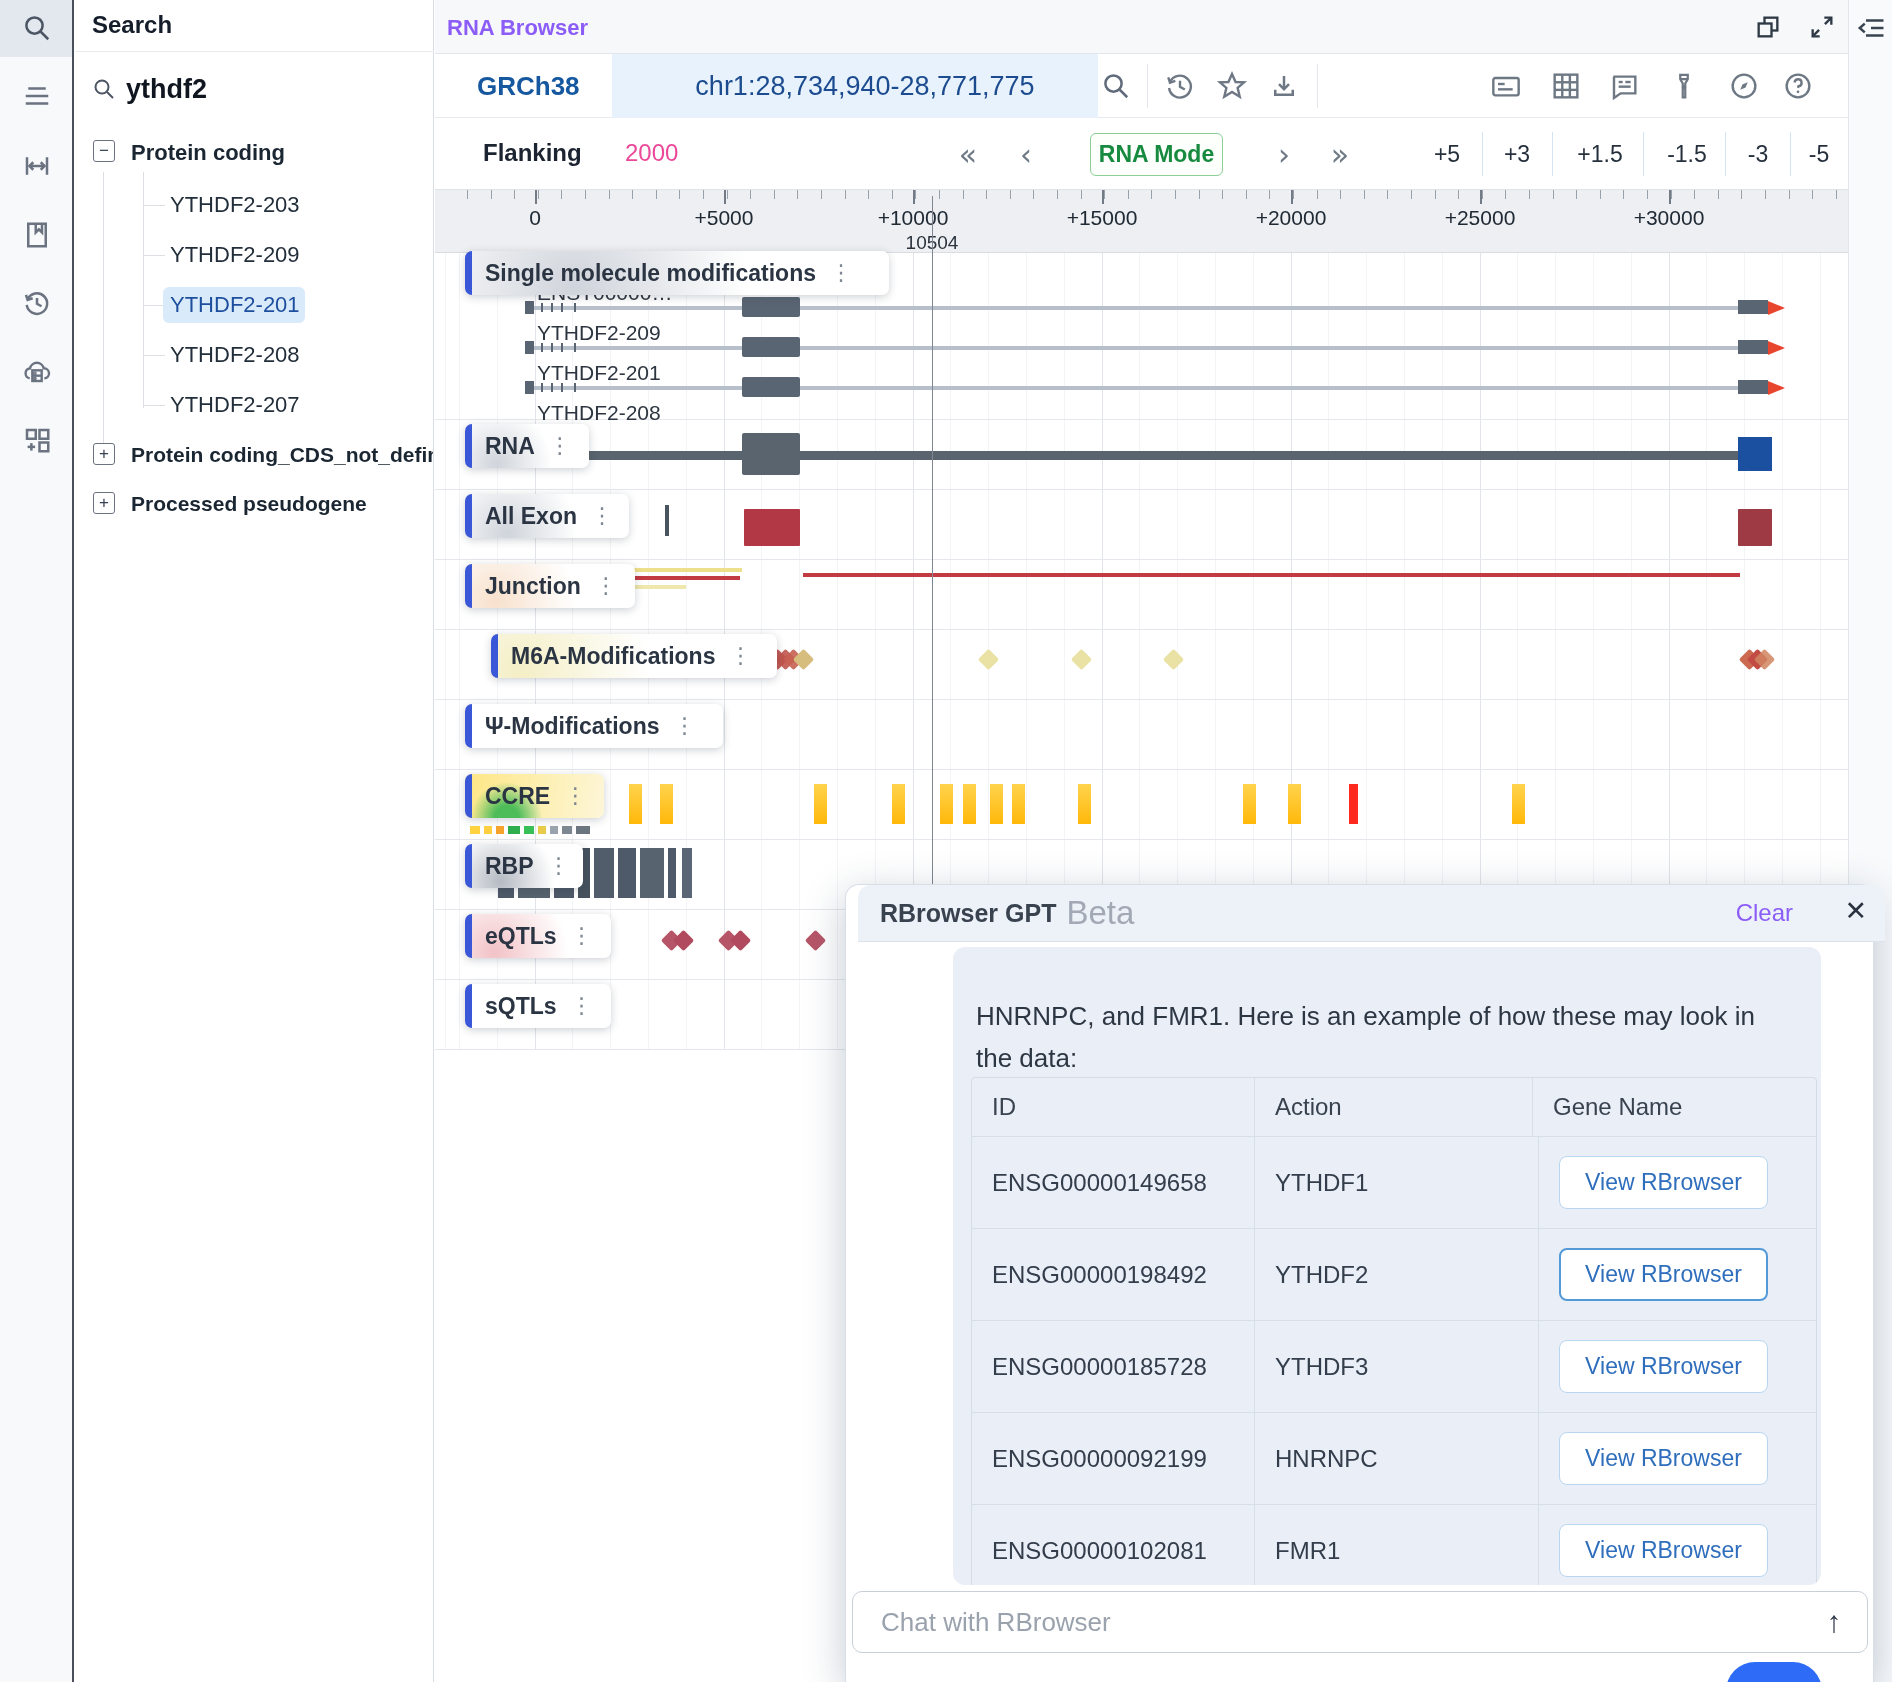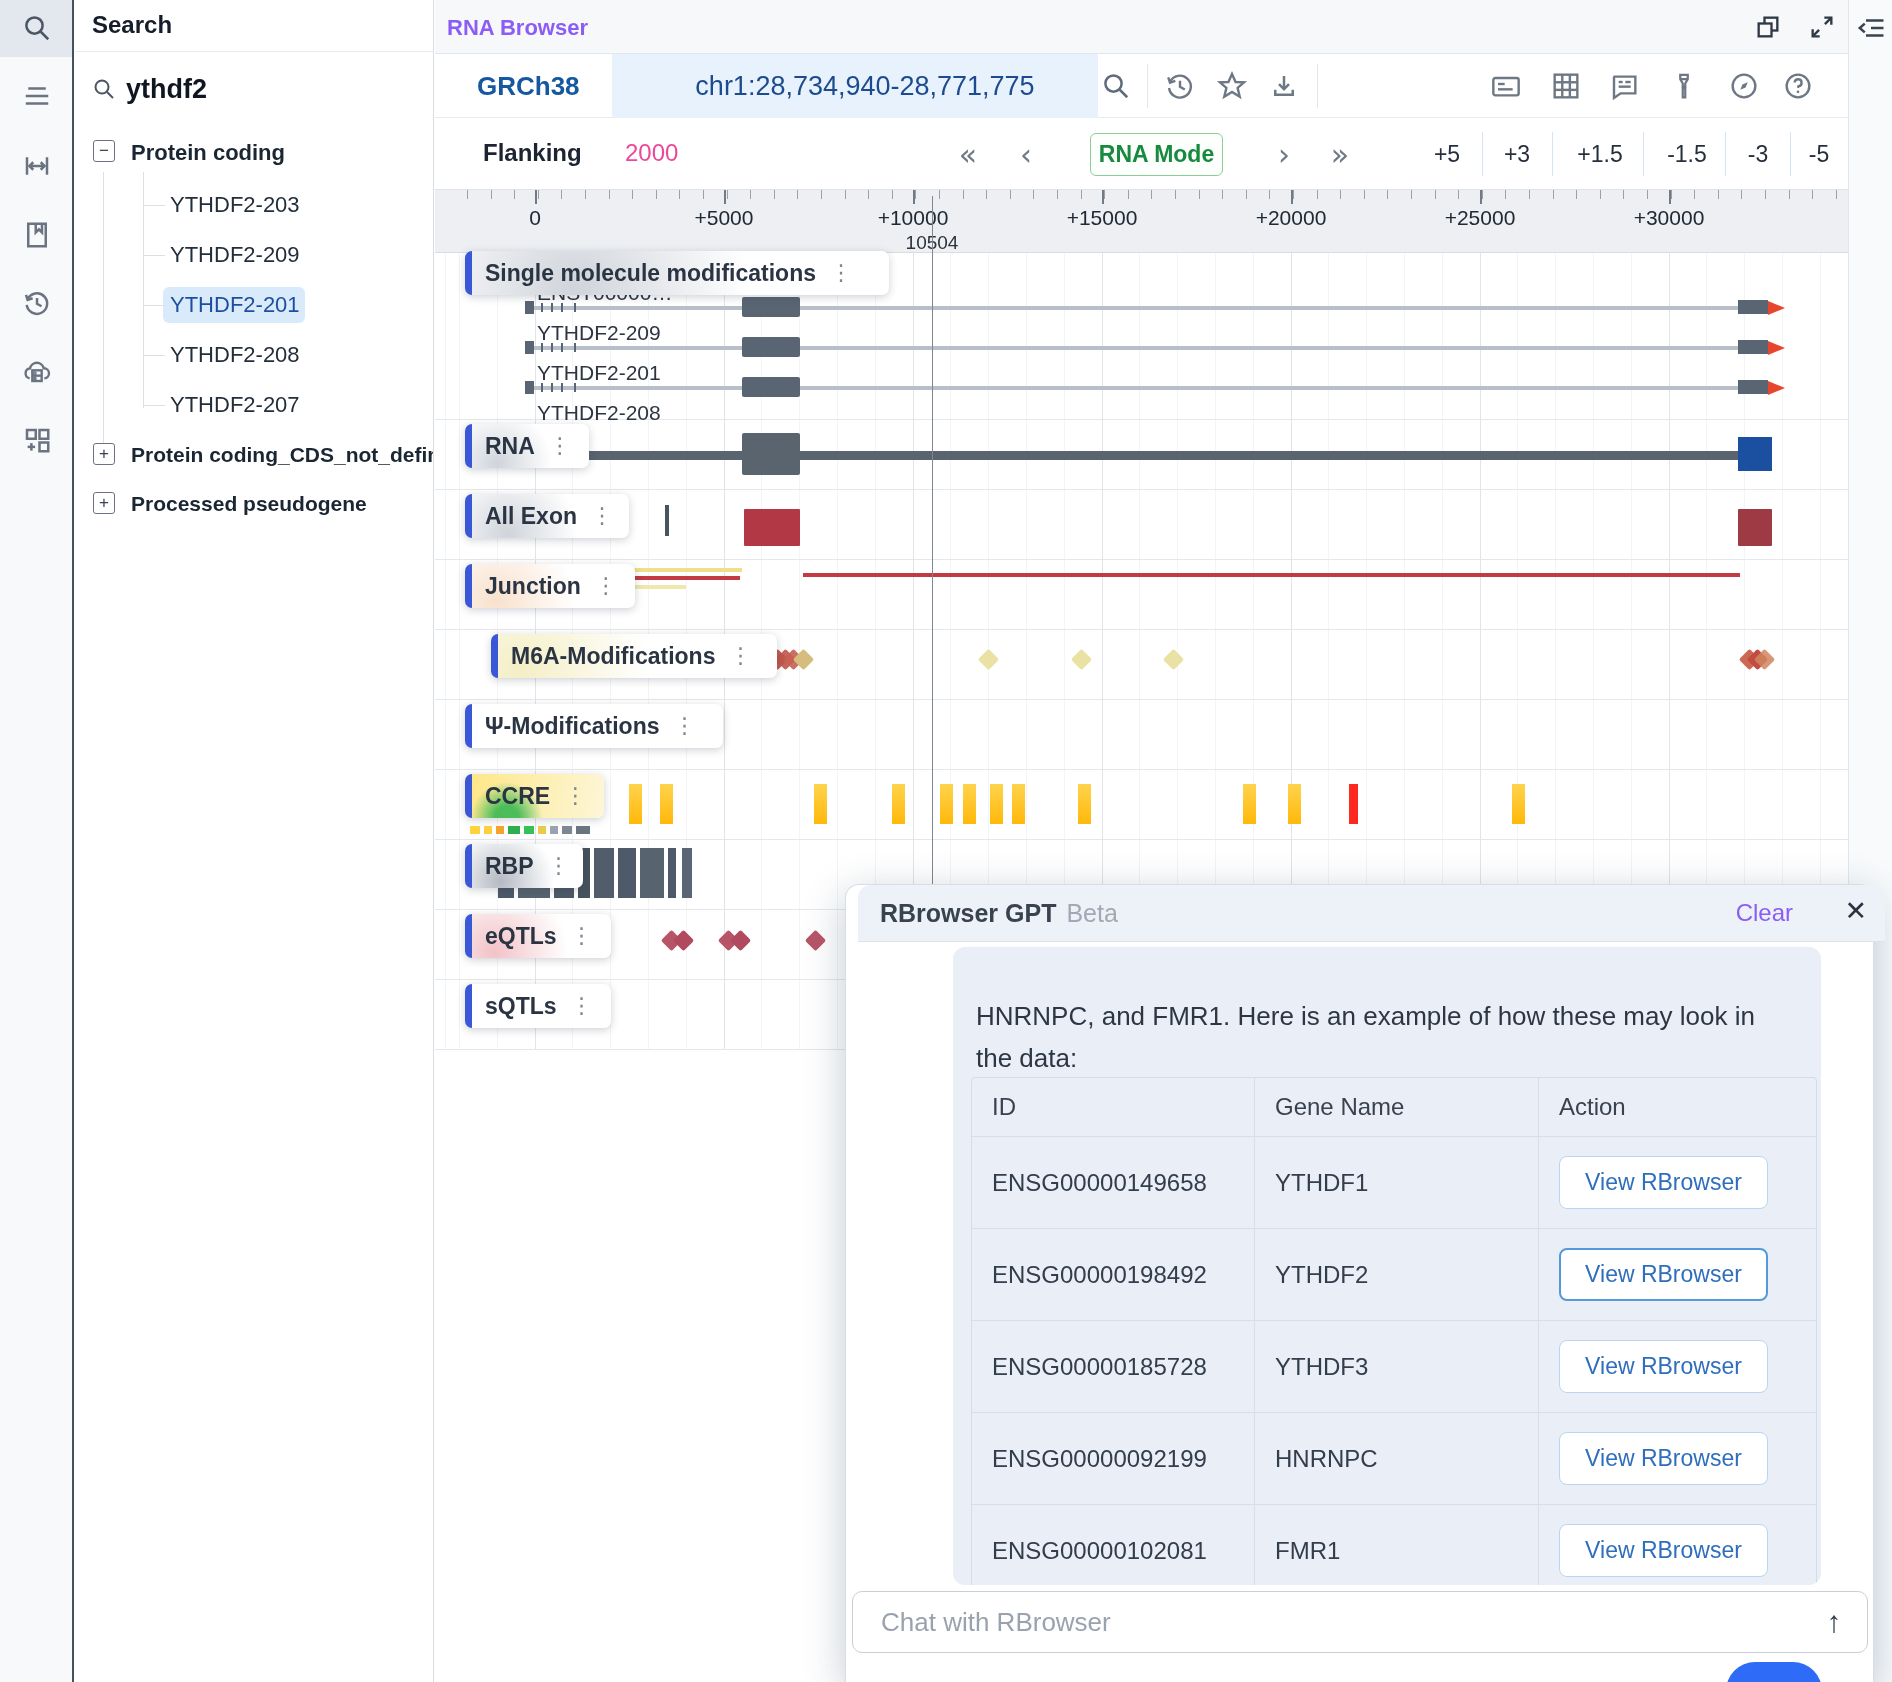--- a/index.html
+++ b/index.html
@@ -89,21 +89,21 @@
   .rbp-bar { position:absolute; top:848px; height:50px; background:#4e5a69; z-index:2; }
 
   
   #right-rail { left:1848px; top:0; width:44px; height:1682px; background:#f8fafc; border-left:1px solid #e3e7ec; z-index:4; }
 
   
   #chat { left:845px; top:884px; width:1029px; height:798px; background:#ffffff; border:1px solid #d7dee8; border-bottom:none;
     border-radius:14px 14px 0 0; box-shadow:0 10px 40px rgba(40,60,90,.28); z-index:30; }
   #chat-header { position:absolute; left:12px; top:0; width:100%; height:57px; background:#edf1f8; border-bottom:1px solid #dde3ec; border-radius:13px 13px 0 0; display:flex; align-items:center; }
   .chat-title { margin-left:22px; font-size:25px; font-weight:700; color:#39424f; }
-  .chat-badge { margin-left:10px; font-size:25px; color:#a2a9b4; }
+  .chat-badge { margin-left:10px; font-size:33px; color:#a2a9b4; }
   .chat-clear { position:absolute; right:92px; top:14px; font-size:24px; color:#8b5cf6; background:none; border:none; cursor:pointer; font-family:"Liberation Sans",sans-serif; }
   .chat-close { position:absolute; right:18px; top:10px; font-size:27px; color:#2a333f; background:none; border:none; cursor:pointer; }
   #bubble { position:absolute; left:107px; top:62px; width:868px; height:638px; background:#e9eef7; border-radius:12px; overflow:hidden; }
   .msg-line { position:absolute; left:23px; width:830px; font-size:26px; line-height:42px; color:#2d3643; }
   #gene-table { position:absolute; left:18px; top:130px; width:846px; border:1px solid #d3dce7; border-radius:4px; }
   .trow { position:relative; display:flex; border-top:1px solid #d6dfe9; height:92px; }
   .trow.thead { border-top:none; height:58px; }
   .tcell { display:flex; align-items:center; padding-left:20px; font-size:24px; color:#333d4b; border-left:1px solid #d6dfe9; }
   .tcell:first-child { border-left:none; }
   .c1 { width:282px; } .c2 { width:284px; } .c3 { width:278px; }
@@ -526,22 +526,22 @@
       <span class="chat-badge">Beta</span>
       <button class="chat-clear">Clear</button>
       <button class="chat-close">✕</button>
     </div>
     <div id="bubble">
       <div class="msg-line" style="top:48px;">HNRNPC, and FMR1. Here is an example of how these may look in</div>
       <div class="msg-line" style="top:90px;">the data:</div>
       <div id="gene-table">
         <div class="trow thead">
           <div class="tcell c1">ID</div>
+          <div class="tcell c3">Action</div>
           <div class="tcell c2">Gene Name</div>
-          <div class="tcell c3">Action</div>
         </div>
         <div class="trow">
           <div class="tcell c1">ENSG00000149658</div>
           <div class="tcell c2">YTHDF1</div>
           <div class="tcell c3">
               <button class="view-btn">View RBrowser</button>
             </div>
         </div>
         <div class="trow">
           <div class="tcell c1">ENSG00000198492</div>

